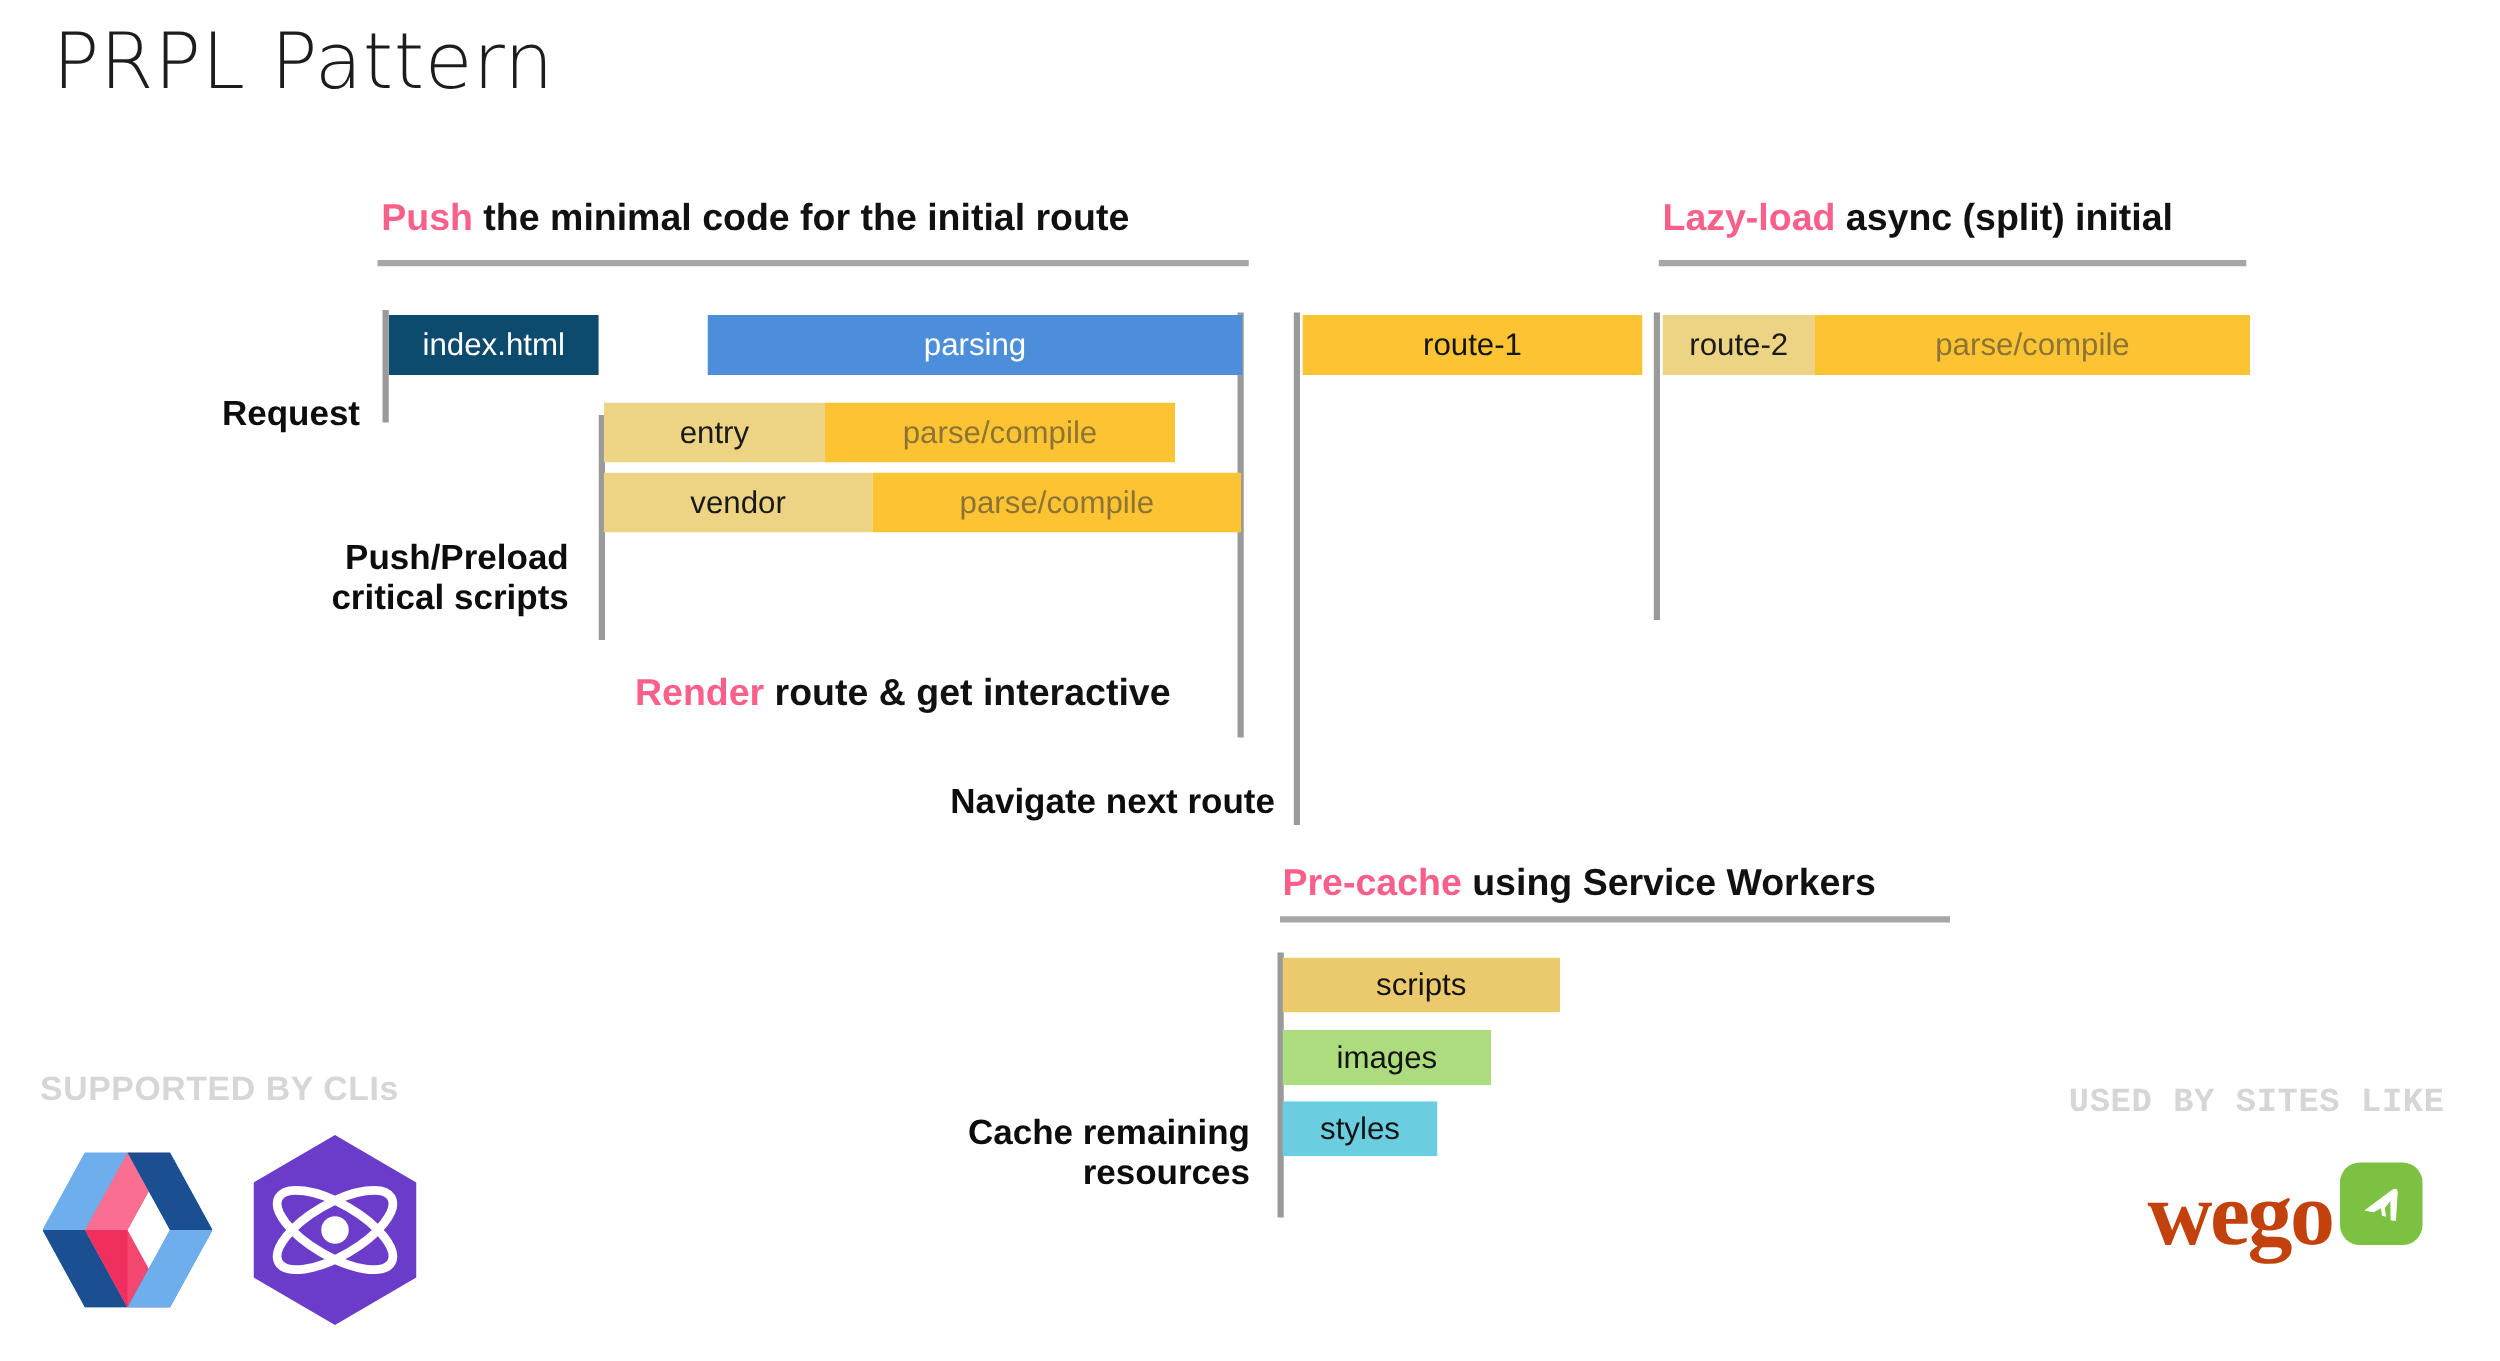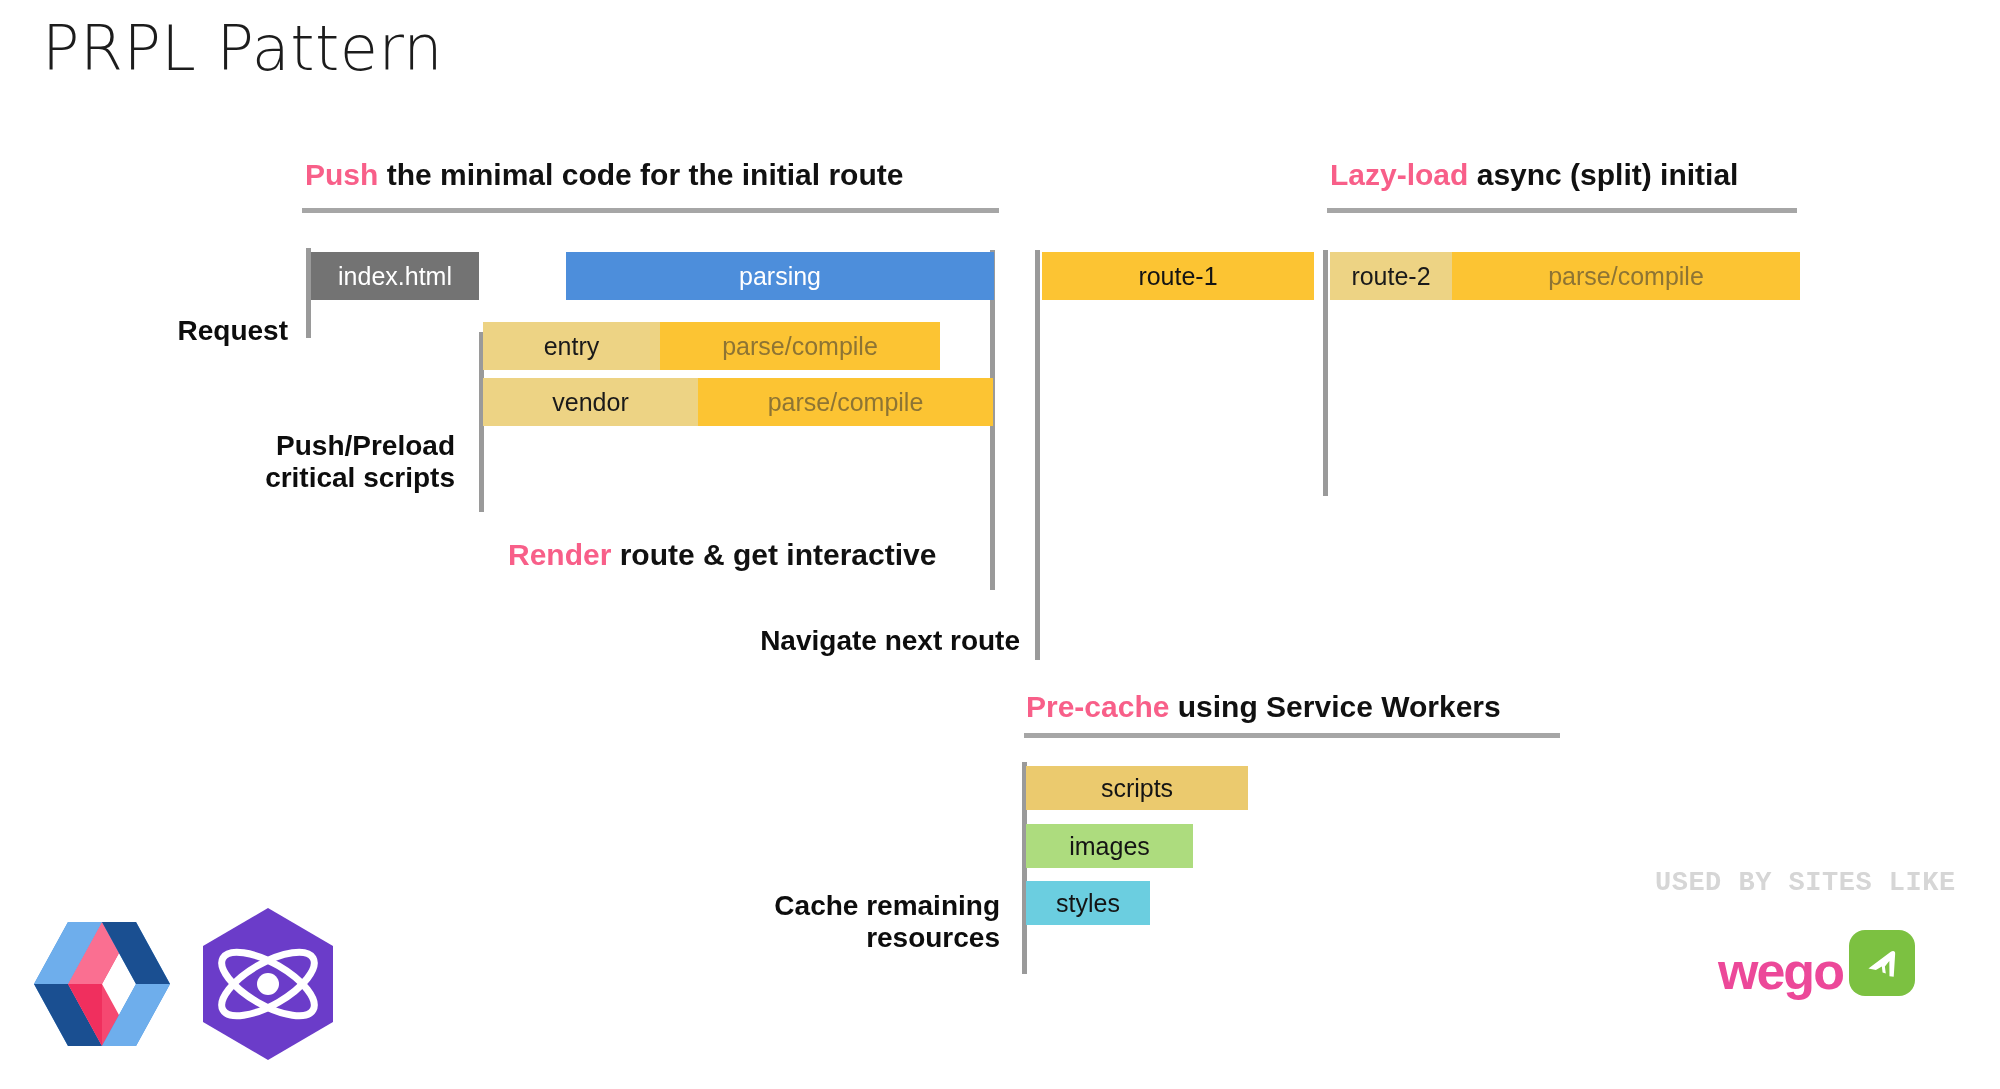--- a/index.html
+++ b/index.html
@@ -73,21 +73,21 @@
     overflow: hidden;
   }
   .seg {
     display: flex;
     align-items: center;
     justify-content: center;
     font-size: 25px;
     white-space: nowrap;
   }
 
-  .c-indexhtml { background: #737373; color: #ffffff; }
+  .c-indexhtml { background: #0c4a6e; color: #ffffff; }
   .c-parsing   { background: #4d8edb; color: #ffffff; }
   .c-lightyel  { background: #edd384; color: #1a1a1a; }
   .c-orange    { background: #fcc433; color: #8d7434; }
   .c-orange-b  { background: #fcc433; color: #141414; }
   .c-scripts   { background: #ebca6e; color: #141414; }
   .c-images    { background: #addc7e; color: #141414; }
   .c-styles    { background: #6bcee0; color: #141414; }
 
   
   .footer-cap {
@@ -101,24 +101,24 @@
 
   .logo-wrap { position: absolute; }
 
   
   #wego-logo {
     position: absolute;
     display: flex;
     align-items: center;
   }
   #wego-word {
-    font-family: Liberation Sans, sans-serif;
-    font-size: 52px;
-    font-weight: bold;
-    color: #ec4899;
+    font-family: Liberation Serif, serif;
+    font-size: 72px;
+    font-weight: bold;
+    color: #c2410c;
     letter-spacing: -2px;
     line-height: 1;
   }
   #wego-badge {
     width: 66px;
     height: 66px;
     border-radius: 16px;
     background: #7cc141;
     margin-left: 6px;
     margin-bottom: 16px;
@@ -201,20 +201,21 @@
   <div class="bar" style="left:1026px; top:824px; width:167px; height:44px;">
     <div class="seg c-images" style="flex:1;">images</div>
   </div>
   <div class="bar" style="left:1026px; top:881px; width:124px; height:44px;">
     <div class="seg c-styles" style="flex:1;">styles</div>
   </div>
 
   <div class="side-label" style="left:670px; top:890px; width:330px;">Cache remaining
 resources</div>
 
+  <div class="footer-cap" style="left:32px; top:856px;">SUPPORTED BY CLIs</div>
 
   <div class="logo-wrap" style="left:34px; top:922px; width:136px; height:124px;">
     <svg width="136" height="124" viewBox="0 0 136 124" aria-hidden="true">
       <polygon points="34,0 102,0 136,62 102,124 34,124 0,62" fill="#ffffff"></polygon>
       <polygon points="34,0 68,0 34,62 68,124 34,124 0,62" fill="#3f8fe0"></polygon>
       <polygon points="34,62 68,124 34,124 0,62" fill="#1a4f91"></polygon>
       <polygon points="68,0 102,0 68,62 102,124 68,124 34,62" fill="#f54871"></polygon>
       <polygon points="68,0 102,0 68,62 34,62" fill="#fa6f91"></polygon>
       <polygon points="68,124 34,62 68,62" fill="#f02f5e"></polygon>
       <polygon points="102,0 136,62 102,124 68,124 102,62 68,0" fill="#3f8fe0"></polygon>

